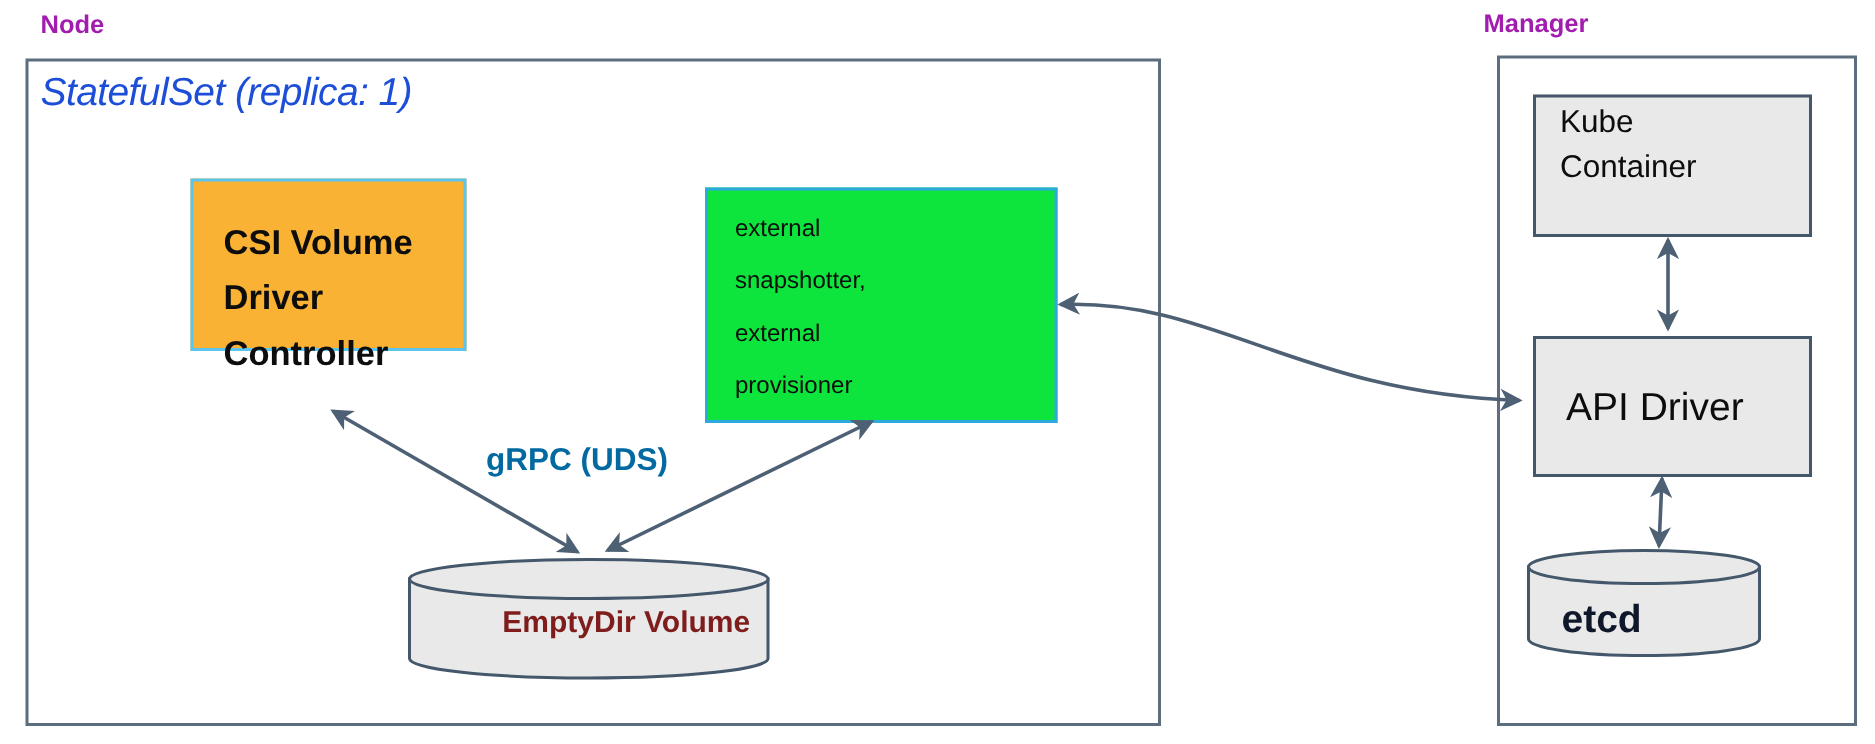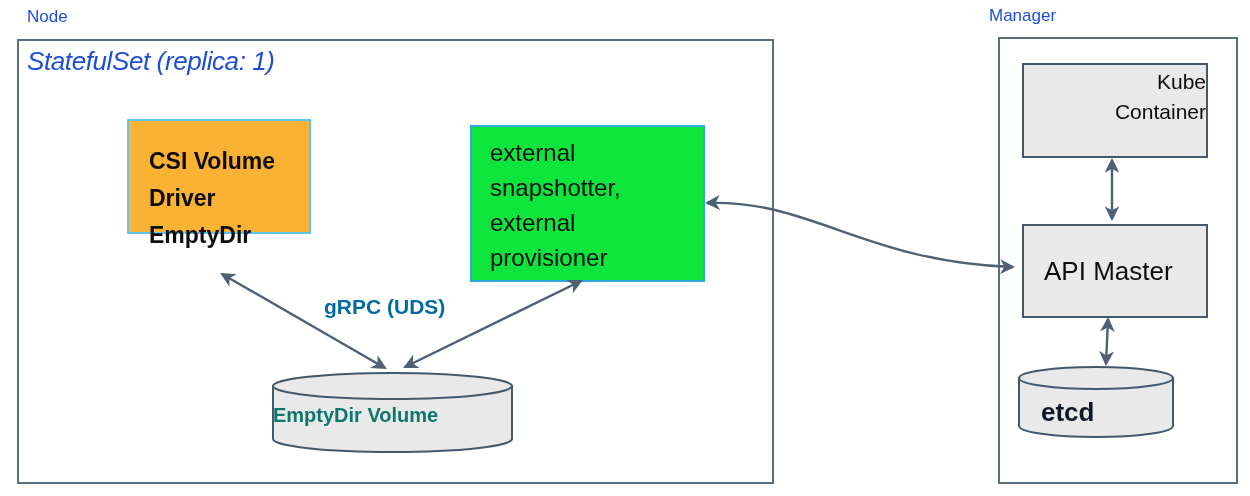--- a/index.html
+++ b/index.html
@@ -8,34 +8,34 @@
     width: 1250px;
     height: 496px;
     background: #ffffff;
     font-family: "Liberation Sans", sans-serif;
     color: #111111;
     overflow: hidden;
   }
   .panel-label {
     position: absolute;
     font-size: 17px;
-    font-weight: normal;
-    color: #1d4ed8;
+    font-weight: bold;
+    color: #a21caf;
     z-index: 3;
     white-space: nowrap;
   }
   .panel {
     position: absolute;
     border: 2px solid #5c6d7e;
     background: #ffffff;
     box-sizing: border-box;
     z-index: 1;
   }
   .node-panel  { left: 17px;  top: 39px; width: 757px; height: 445px; }
-  .master-panel{ left: 998px; top: 37px; width: 240px; height: 447px; text-align: right; }
+  .master-panel{ left: 998px; top: 37px; width: 240px; height: 447px; }
   .statefulset-label {
     position: absolute;
     left: 8px; top: 5px;
     font-size: 26px;
     letter-spacing: -0.4px;
     color: #1d4ed8;
     white-space: nowrap;
     font-style: italic;
   }
   .dbox {
@@ -50,21 +50,21 @@
     font-size: 23px;
     font-weight: bold;
     line-height: 37px;
     color: #0d0d0d;
   }
   .external-box {
     left: 451px; top: 84px; width: 235px; height: 157px;
     background: #0DE53C;
     border: 2px solid #2EA9E0;
     padding: 8px 0 0 18px;
-    font-size: 24px;
+    font-size: 16px;
     line-height: 35px;
     color: #0d0d0d;
   }
   .grpc-label {
     position: absolute;
     left: 305px; top: 254px;
     font-size: 21px;
     font-weight: bold;
     color: #0369a1;
     white-space: nowrap;
@@ -97,23 +97,24 @@
   }
   .top-labels {
     position: absolute;
     left: 0; top: 0; width: 100%; height: 100%;
     z-index: 3;
     pointer-events: none;
   }
   .emptydir-label {
     position: absolute;
     left: 273px; top: 404px; width: 289px;
+    text-align: center;
     font-size: 20px;
     font-weight: bold;
-    color: #0f766e;
+    color: #7f1d1d;
   }
   .etcd-label {
     position: absolute;
     left: 1041px; top: 397px;
     font-size: 26px;
     color: #0f172a;
     font-weight: bold;
   }
 </style>
 </head>
@@ -123,41 +124,41 @@
 
   <div class="panel-label" style="left:27px; top:7px;">Node</div>
   <div class="panel-label" style="left:989px; top:6px;">Manager</div>
 
   <div class="panel node-panel">
     <div class="statefulset-label">StatefulSet (replica: 1)</div>
 
     <div class="dbox csi-box">
       <div>CSI Volume</div>
       <div>Driver</div>
-      <div>EmptyDir</div>
+      <div>Controller</div>
     </div>
 
     <div class="dbox external-box">
       <div>external</div>
       <div>snapshotter,</div>
       <div>external</div>
       <div>provisioner</div>
     </div>
 
     <div class="grpc-label">gRPC (UDS)</div>
   </div>
 
   <div class="panel master-panel">
     <div class="graybox kcm-box">
       <div>Kube</div>
       <div>Container</div>
     </div>
 
     <div class="graybox api-box">
-      <span>API Master</span>
+      <span>API Driver</span>
     </div>
   </div>
 
   <svg class="overlay" width="1250" height="496" viewBox="0 0 1250 496">
     <defs>
       <marker id="ah" viewBox="0 0 10 10" refX="8.6" refY="5" markerWidth="6.2" markerHeight="6.2" orient="auto-start-reverse" markerUnits="strokeWidth">
         <path d="M0 0 L10 5 L0 10 L2.8 5 Z" fill="#4d6074"></path>
       </marker>
     </defs>
 

